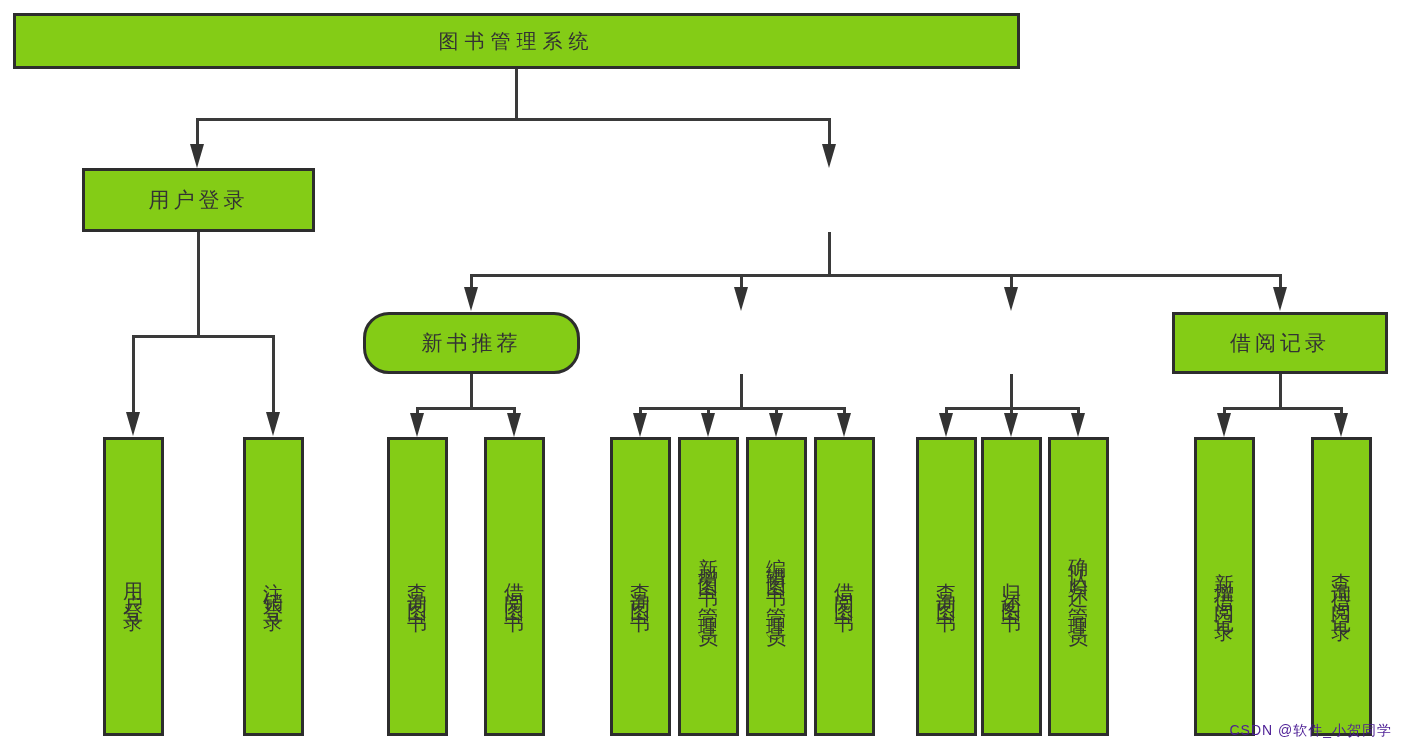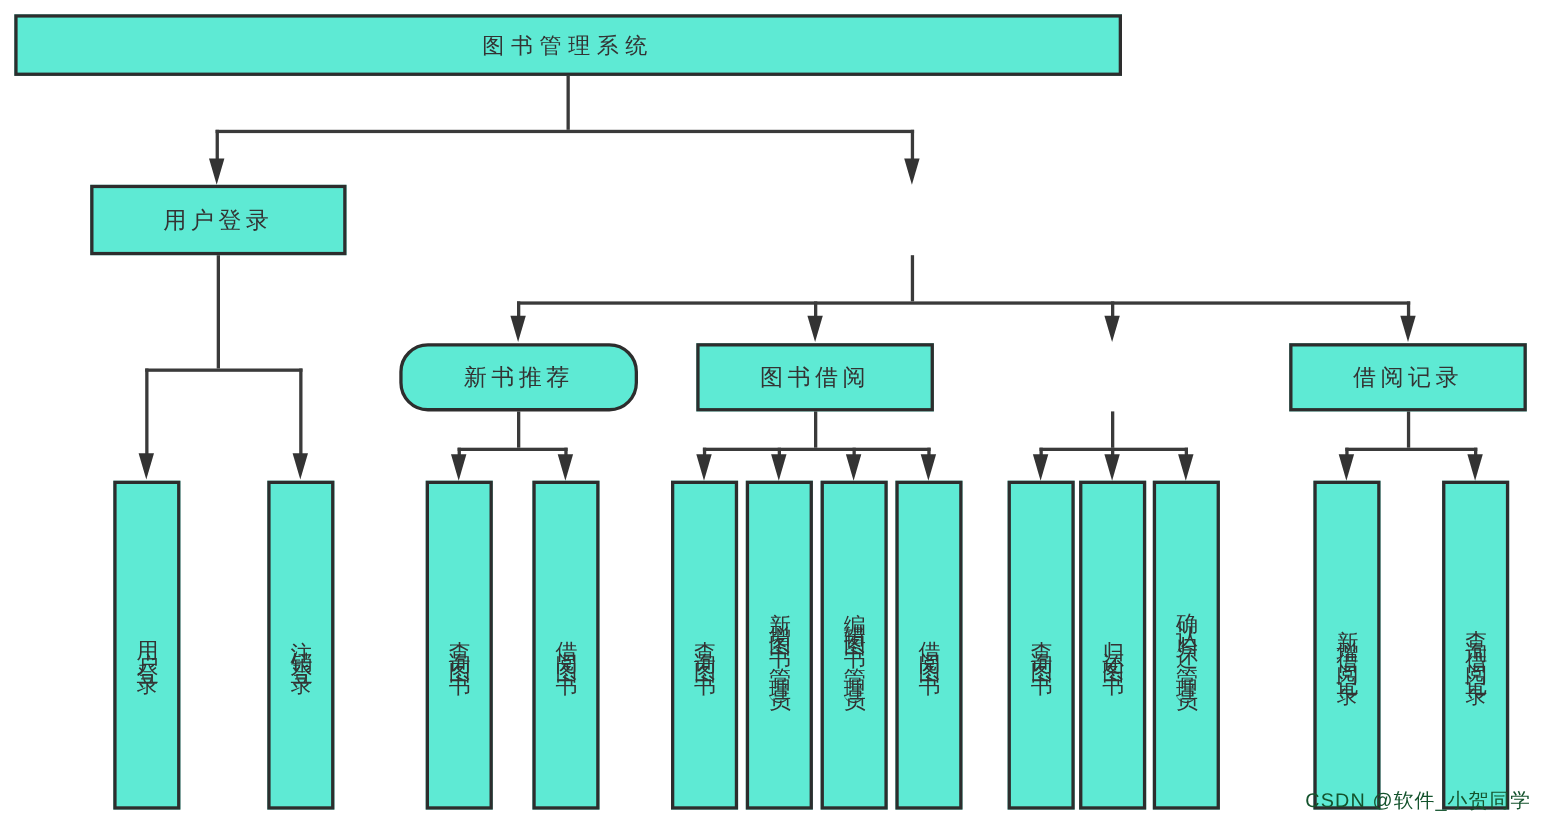--- a/index.html
+++ b/index.html
@@ -2,60 +2,57 @@
 <html><head>
 <meta charset="utf-8">
 <style>
   html,body{margin:0;padding:0;background:#ffffff;}
   body{
     width:1405px;height:747px;position:relative;overflow:hidden;
     font-family:"Liberation Sans",sans-serif;color:#333333;
   }
   .canvas{position:absolute;left:0;top:0;width:1405px;height:747px;background:#ffffff;}
   .box{
-    position:absolute;box-sizing:border-box;background:#5eead4;
+    position:absolute;box-sizing:border-box;background:#84cc16;
     border:3px solid #2d2d2d;
     display:flex;align-items:center;justify-content:center;
   }
   .hlabel{font-size:21px;letter-spacing:4px;color:#333333;white-space:nowrap;}
   .root-box .hlabel{font-size:20px;letter-spacing:6px;}
   .vlabel{
     writing-mode:vertical-rl;font-size:20px;letter-spacing:10px;
     line-height:1;color:#333333;
   }
   .vline{position:absolute;width:3px;background:#3a3a3a;}
   .hline{position:absolute;height:3px;background:#3a3a3a;}
   .arrow{
     position:absolute;width:0;height:0;
     border-left:7px solid transparent;border-right:7px solid transparent;
     border-top:24px solid #333333;
   }
   .watermark{
     position:absolute;right:13px;bottom:7px;
-    font-size:18px;letter-spacing:1px;color:#14532d;white-space:nowrap;
+    font-size:14px;letter-spacing:1px;color:#4c1d95;white-space:nowrap;
   }
 </style>
 </head>
 <body>
 
 <div class="canvas">
 
   <div class="box root-box" style="left:13px;top:13px;width:1007px;height:56px;">
     <span class="hlabel">图书管理系统</span>
   </div>
 
   <div class="box" style="left:82px;top:168px;width:233px;height:64px;">
     <span class="hlabel">用户登录</span>
   </div>
 
   <div class="box" style="left:363px;top:312px;width:217px;height:62px;border-radius:26px;">
     <span class="hlabel">新书推荐</span>
-  </div>
-  <div class="box" style="left:633px;top:312px;width:216px;height:62px;">
-    <span class="hlabel">图书借阅</span>
   </div>
   <div class="box" style="left:1172px;top:312px;width:216px;height:62px;">
     <span class="hlabel">借阅记录</span>
   </div>
 
   <div class="box" style="left:103px;top:437px;width:61px;height:299px;">
     <span class="vlabel">用户登录</span>
   </div>
   <div class="box" style="left:243px;top:437px;width:61px;height:299px;">
     <span class="vlabel">注销登录</span>

